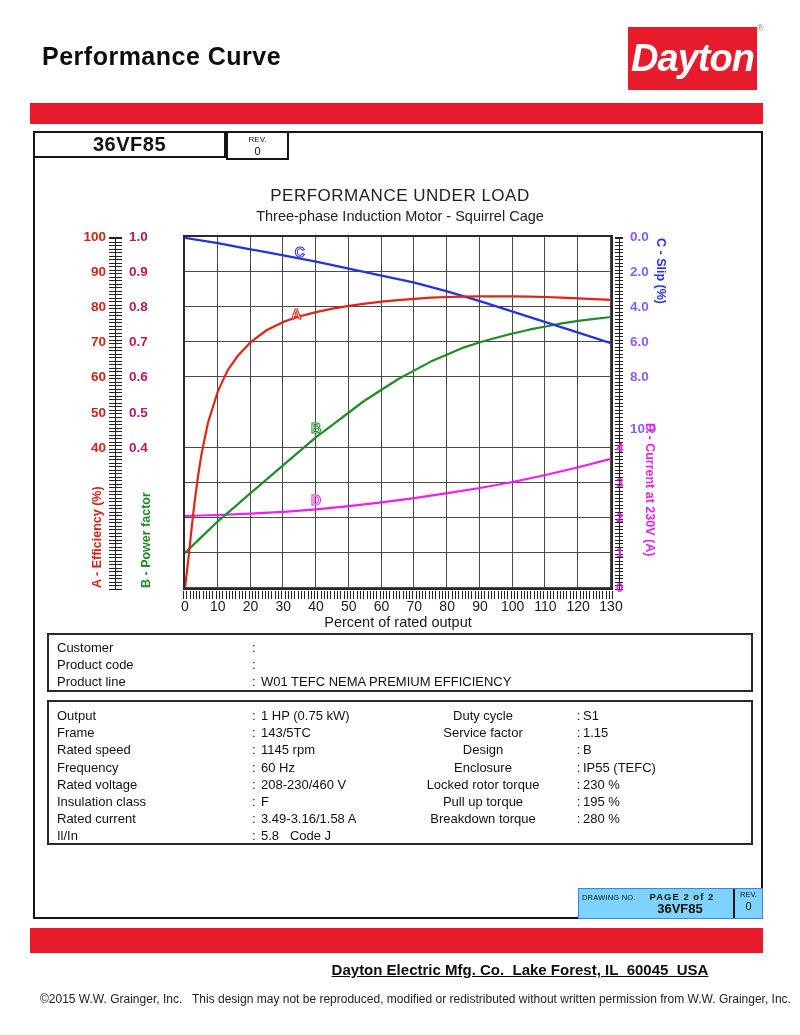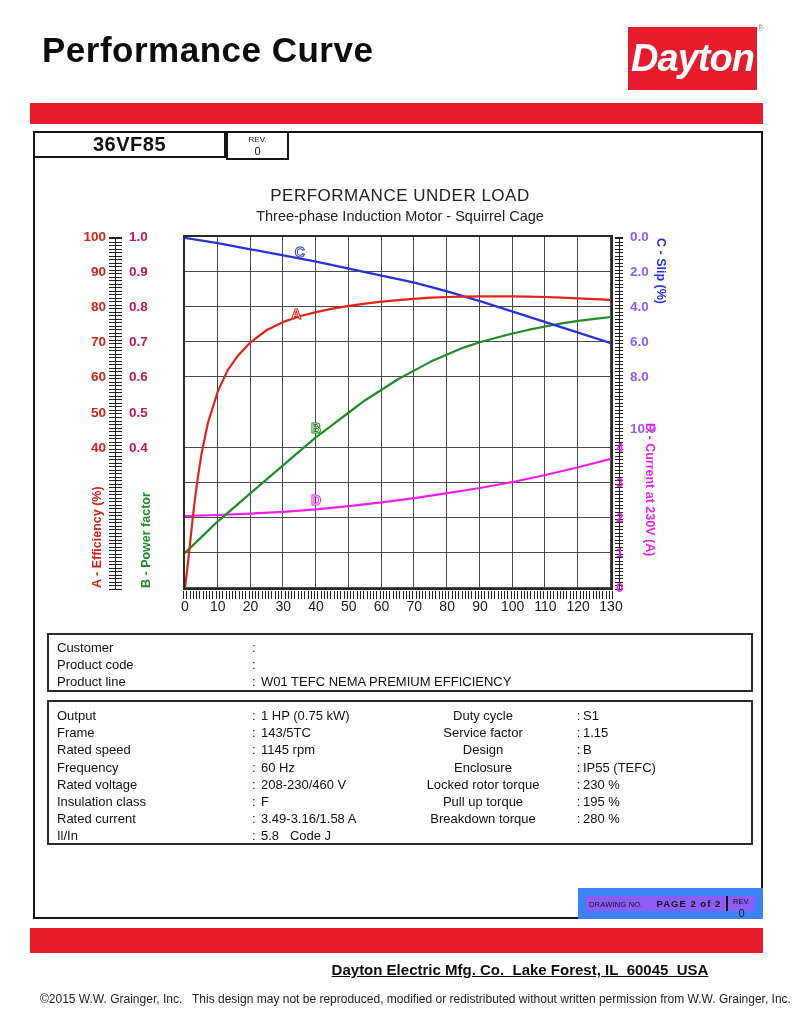--- a/index.html
+++ b/index.html
@@ -1,21 +1,21 @@
 <!DOCTYPE html>
 <html><head>
 <meta charset="utf-8">
 <style>
   html,body{margin:0;padding:0;background:#ffffff;}
   .page{position:relative;width:800px;height:1035px;background:#fff;overflow:hidden;
         font-family:"Liberation Sans","DejaVu Sans",sans-serif;color:#111;}
   .abs{position:absolute;}
 
   
-  .doc-title{left:42px;top:30px;font-size:35px;font-weight:bold;letter-spacing:.5px;color:#0d0d0d;}
+  .doc-title{left:42px;top:42px;font-size:25px;font-weight:bold;letter-spacing:.5px;color:#0d0d0d;}
   .logo{left:628px;top:27px;width:129px;height:63px;background:#e81b2c;display:flex;align-items:center;justify-content:center;}
   .logo-text{color:#fff;font-size:38px;font-weight:bold;font-style:italic;letter-spacing:-1px;}
   .logo-reg{left:757px;top:23px;font-size:9px;color:#8a8a8a;}
   .redbar{left:30px;width:733px;background:#e81b2c;}
   .redbar.top{top:103px;height:21px;}
   .redbar.bottom{top:928px;height:25px;}
 
   
   .frame{left:33px;top:131px;width:730px;height:788px;border:2px solid #151515;box-sizing:border-box;}
   .model-box{left:33px;top:131px;width:193px;height:27px;border:2px solid #151515;box-sizing:border-box;background:#fff;
@@ -70,21 +70,21 @@
   .spec-col{position:absolute;top:5px;}
   .spec-col.left{left:8px;width:330px;}
   .spec-col.right{left:343px;width:358px;text-align:center;}
   .spec-row{display:flex;height:17.2px;line-height:17.2px;font-size:13px;}
   .spec-row .lbl{width:195px;flex:none;}
   .spec-col.right .spec-row .lbl{width:182px;}
   .spec-row .cln{width:9px;flex:none;}
   .spec-row .val{white-space:pre;}
 
   
-  .drawing-box{left:578px;top:888px;width:185px;height:31px;border:8px solid #3b82f6;box-sizing:border-box;display:flex;background:#8b5cf6;}
+  .drawing-box{left:578px;top:888px;width:185px;height:31px;border:1px solid #3b82f6;box-sizing:border-box;display:flex;background:#7dd3fc;}
   .dn-cell{flex:1;overflow:hidden;}
   .dn-row1{display:flex;align-items:baseline;padding:2px 0 0 3px;}
   .dn-label{font-size:7.5px;letter-spacing:.2px;}
   .dn-page{font-size:9.5px;font-weight:bold;margin-left:14px;letter-spacing:1px;}
   .dn-no{font-size:13px;font-weight:bold;text-align:center;padding-left:48px;line-height:13px;}
   .rev-cell{width:27px;flex:none;border-left:2px solid #151515;text-align:center;}
   .rev-cell .rl{font-size:7.5px;line-height:10px;padding-top:1px;}
   .rev-cell .rv{font-size:11px;line-height:12px;}
 
   
@@ -171,20 +171,21 @@
       <span class="tick xblack" style="left: 496.7px; top: 597px; width: 32px;">100</span>
       <span class="tick xblack" style="left: 529.47px; top: 597px; width: 32px;">110</span>
       <span class="tick xblack" style="left: 562.24px; top: 597px; width: 32px;">120</span>
       <span class="tick xblack" style="left: 595.01px; top: 597px; width: 32px;">130</span>
     </div>
 
   <div class="abs vlabel red flip">A - Efficiency (%)</div>
   <div class="abs vlabel green flip">B - Power factor</div>
   <div class="abs vlabel blue">C - Slip (%)</div>
   <div class="abs vlabel magenta">D - Current at 230V (A)</div>
+  <div class="abs x-axis-title">Percent of rated output</div>
 
   <div class="abs info-box customer-box" id="customer-box">
       <div class="spec-row">
         <span class="lbl">Customer</span>
         <span class="cln">:</span>
         <span class="val"></span>
       </div>
       <div class="spec-row">
         <span class="lbl">Product code</span>
         <span class="cln">:</span>

